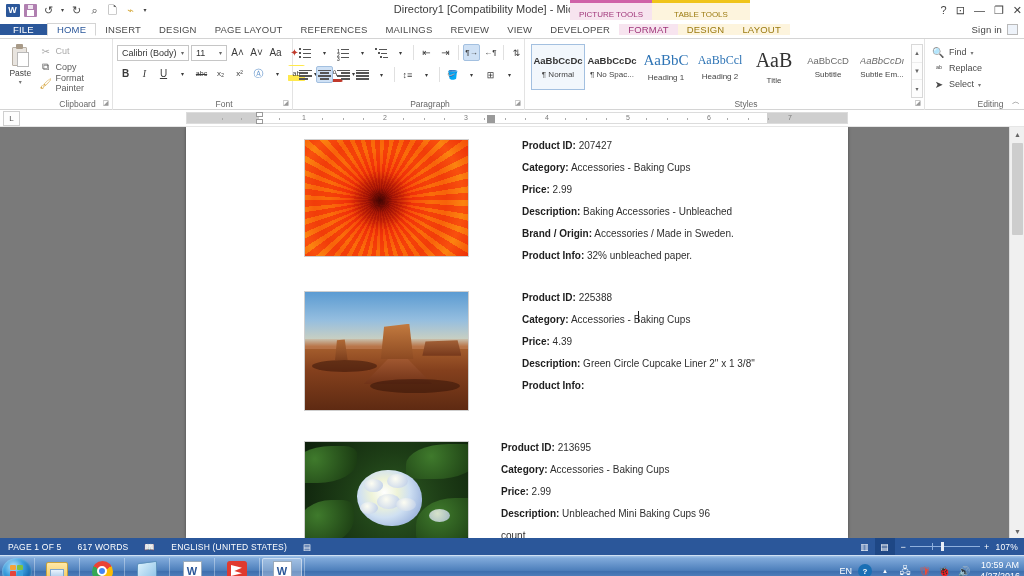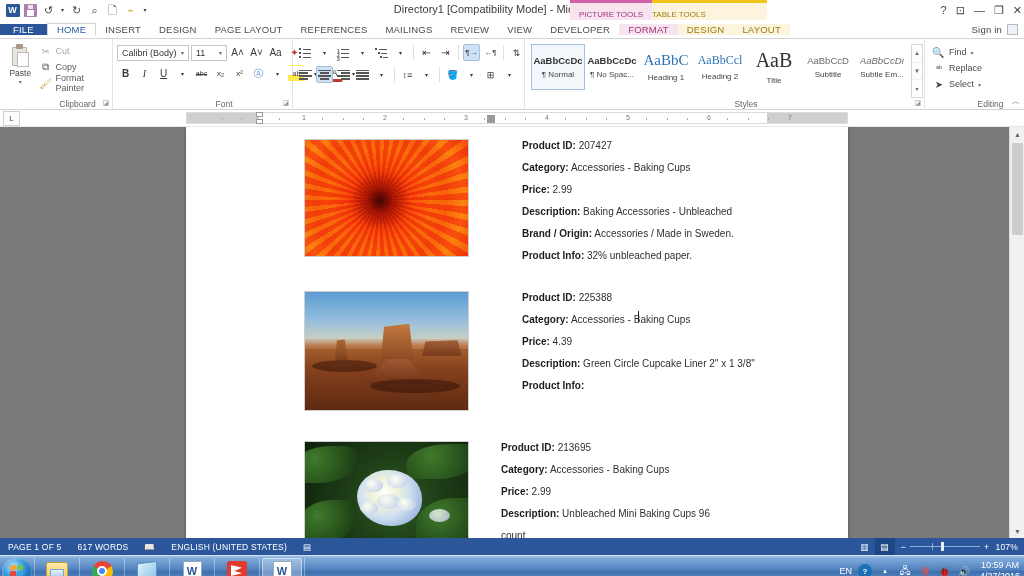--- a/index.html
+++ b/index.html
@@ -48,21 +48,21 @@
   
   .ctx-bar {
     position: absolute; top: 0; left: 570px;
     display: flex; height: 20px; font-size: 8px;
   }
   .ctx-pic {
     width: 82px; text-align: center; color: #a0367a;
     padding-top: 7px; background: #f7e4ef; border-top: 3px solid #cf62a8;
   }
   .ctx-tab {
-    width: 115px; color: #9b7a10;
+    width: 98px; text-align: center; color: #9b7a10;
     padding-top: 7px; background: #fdf4dd; border-top: 3px solid #f0c419;
   }
 
   
   .tabstrip {
     height: 19px; width: 100%;
     background: #fff;
     display: flex; align-items: center;
     font-size: 9.5px; letter-spacing: .2px;
     border-bottom: 1px solid #d4d4d4;
@@ -562,20 +562,24 @@
             <div class="sep-v"></div>
             <div class="rbtn" style="font-size:9px">↕≡</div>
             <div class="rbtn" style="width:7px;font-size:6px">▾</div>
             <div class="sep-v"></div>
             <div class="rbtn" style="font-size:9px">🪣</div>
             <div class="rbtn" style="width:7px;font-size:6px">▾</div>
             <div class="rbtn" style="font-size:9px">⊞</div>
             <div class="rbtn" style="width:7px;font-size:6px">▾</div>
           </div>
         </div>
+      </div>
+      <div class="group-label">
+        <span>Paragraph</span>
+        <span class="dlg-launcher">◪</span>
       </div>
     </div>
 
     <div class="group" style="width:400px">
       <div class="group-body">
         <div class="styles-wrap">
           <div class="style-box sel">
             <span class="style-prev" style="font-weight:bold;font-size:9.5px">AaBbCcDc</span>
             <span class="style-name">¶ Normal</span>
           </div>

